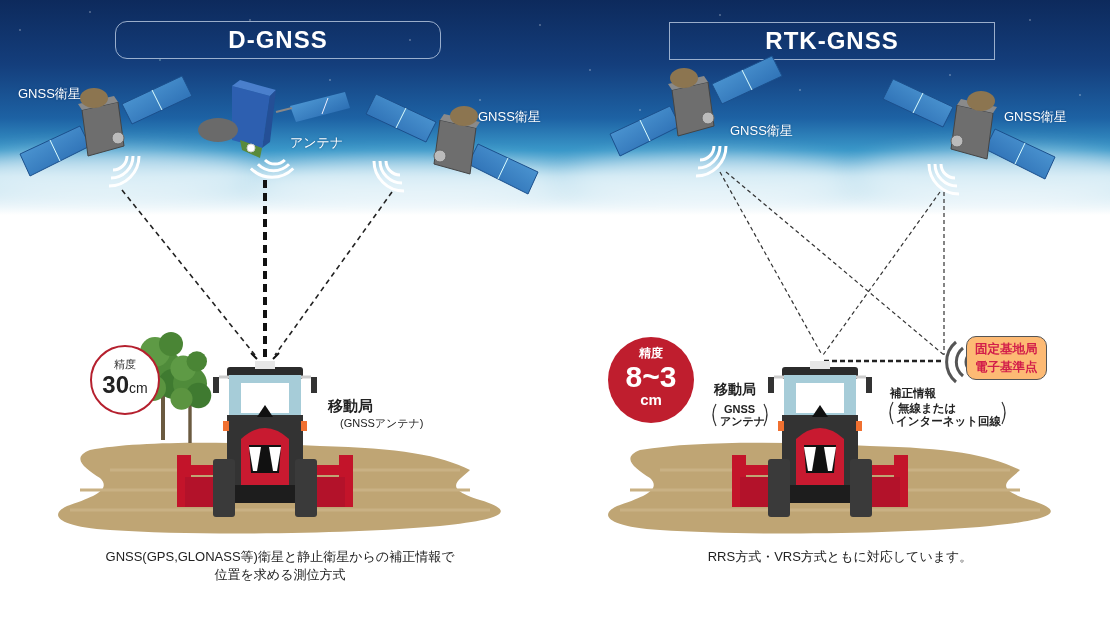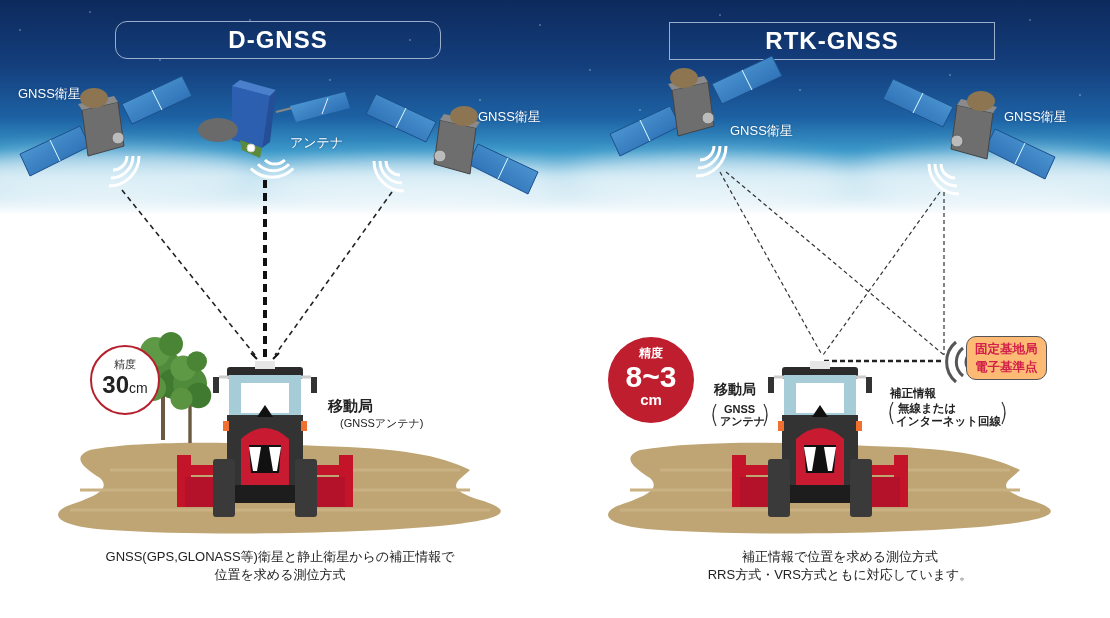--- a/index.html
+++ b/index.html
@@ -237,15 +237,14 @@
 <div class="base-box" style="left:966px;top:336px;">
   <div>固定基地局</div>
   <div>電子基準点</div>
 </div>
 
 <div class="caption" style="left:40px;top:548px;width:480px;">
   <div>GNSS(GPS,GLONASS等)衛星と静止衛星からの補正情報で</div>
   <div>位置を求める測位方式</div>
 </div>
 <div class="caption" style="left:580px;top:548px;width:520px;">
-  <div>補正情報で位置を求める測位方式</div>
   <div>RRS方式・VRS方式ともに対応しています。</div>
 </div>
 
 </body></html>

